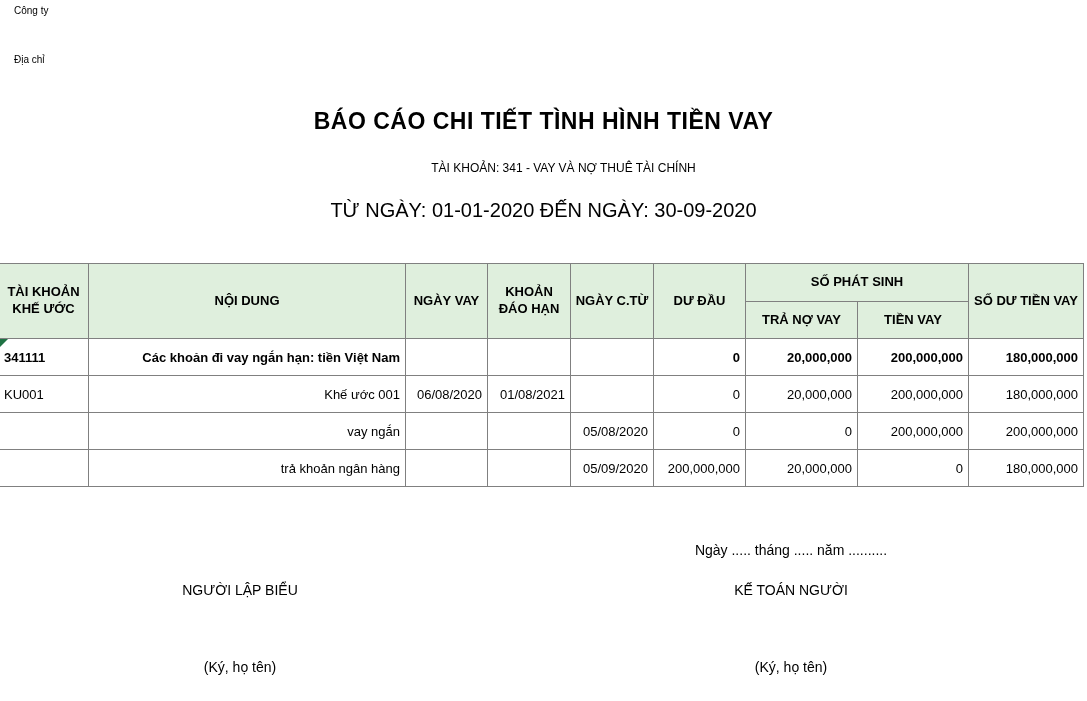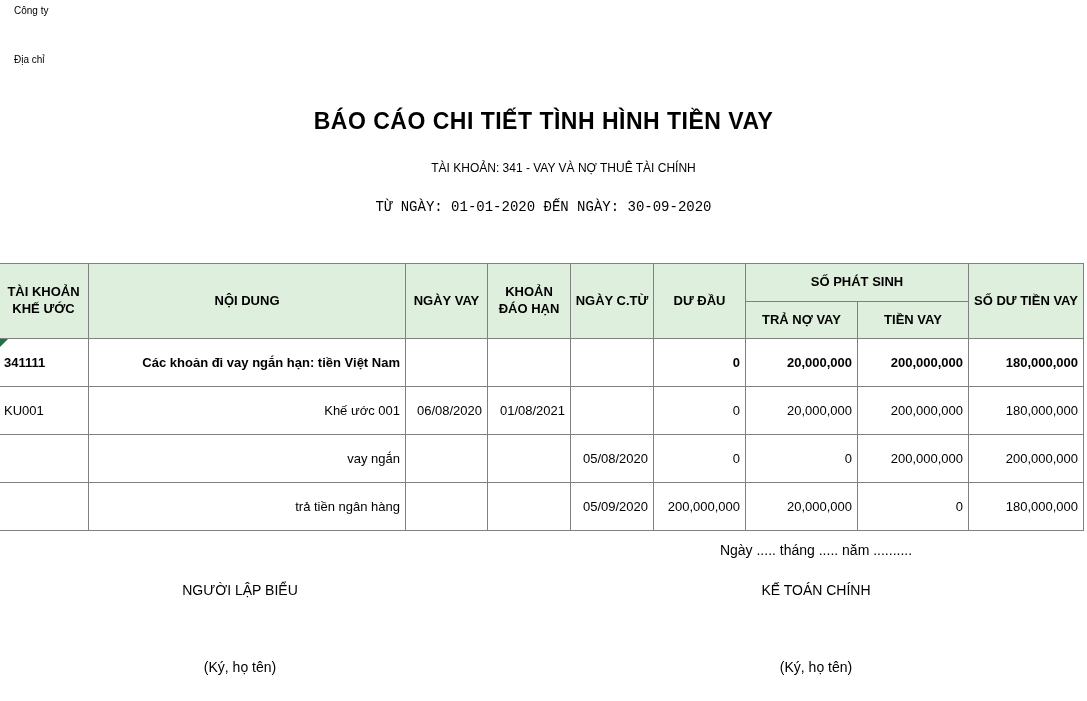--- a/index.html
+++ b/index.html
@@ -15,32 +15,32 @@
     font-family:"Liberation Sans","DejaVu Sans",sans-serif;
     color:var(--text);
     position:relative;
     overflow:hidden;
   }
   .abs{position:absolute;}
   .corner-label{left:14px;font-size:10px;}
   .centered{left:0;width:1087px;text-align:center;}
   .doc-title{top:108px;font-size:23px;font-weight:bold;letter-spacing:0.5px;}
   .doc-subtitle{top:161px;font-size:12px;padding-left:20px;}
-  .doc-daterange{top:199px;font-size:14px;font-family:Liberation Mono, monospace;}
+  .doc-daterange{top:199px;font-size:20px;}
 
   table.report{
     position:absolute;left:-2px;top:263px;
     border-collapse:collapse;table-layout:fixed;
     font-size:13px;
   }
   table.report th, table.report td{
     border:1px solid var(--border);
     overflow:hidden;white-space:nowrap;
     vertical-align:middle;
-    padding:16px 5px;
+    padding:0 5px;
   }
   table.report thead th{
     background:var(--header-bg);
     font-weight:bold;text-align:center;
     white-space:normal;line-height:1.3;
     padding:2px 3px;
   }
   tr.hrow1{height:38px;}
   tr.hrow2{height:37px;}
   tr.drow{height:37px;}
@@ -48,21 +48,21 @@
   td.txt{text-align:right;}
   td.num, td.date{text-align:right;}
   td.acct{position:relative;padding-left:7px;text-align:left;}
   .cell-triangle{
     position:absolute;top:0;left:0;width:0;height:0;
     border-top:9px solid var(--triangle);
     border-right:9px solid transparent;
   }
   .sig{font-size:14px;text-align:center;position:absolute;width:420px;}
   .sig-left{left:30px;}
-  .sig-right{left:606px;}
+  .sig-right{left:581px;}
   .sig-date{top:542px;}
   .sig-title{top:582px;}
   .sig-sub{top:621px;margin-top:38px;}
 </style>
 </head>
 <body>
 
 <div>
 
   <div class="abs corner-label" style="top:5px;">Công ty</div>
@@ -129,31 +129,31 @@
         <td class="date"></td>
         <td class="date"></td>
         <td class="date">05/08/2020</td>
         <td class="num">0</td>
         <td class="num">0</td>
         <td class="num">200,000,000</td>
         <td class="num">200,000,000</td>
       </tr>
       <tr class="drow">
         <td class="acct"></td>
-        <td class="txt">trả tiền ngân hàng</td>
+        <td class="txt">trả khoản ngân hàng</td>
         <td class="date"></td>
         <td class="date"></td>
         <td class="date">05/09/2020</td>
         <td class="num">200,000,000</td>
         <td class="num">20,000,000</td>
         <td class="num">0</td>
         <td class="num">180,000,000</td>
       </tr>
     </tbody>
   </table>
 
   <div class="sig sig-right sig-date">Ngày ..... tháng ..... năm ..........</div>
   <div class="sig sig-left sig-title">NGƯỜI LẬP BIỂU</div>
-  <div class="sig sig-right sig-title">KẾ TOÁN CHÍNH</div>
+  <div class="sig sig-right sig-title">KẾ TOÁN NGƯỜI</div>
   <div class="sig sig-left sig-sub">(Ký, họ tên)</div>
   <div class="sig sig-right sig-sub">(Ký, họ tên)</div>
 
 </div>
 
 </body></html>

